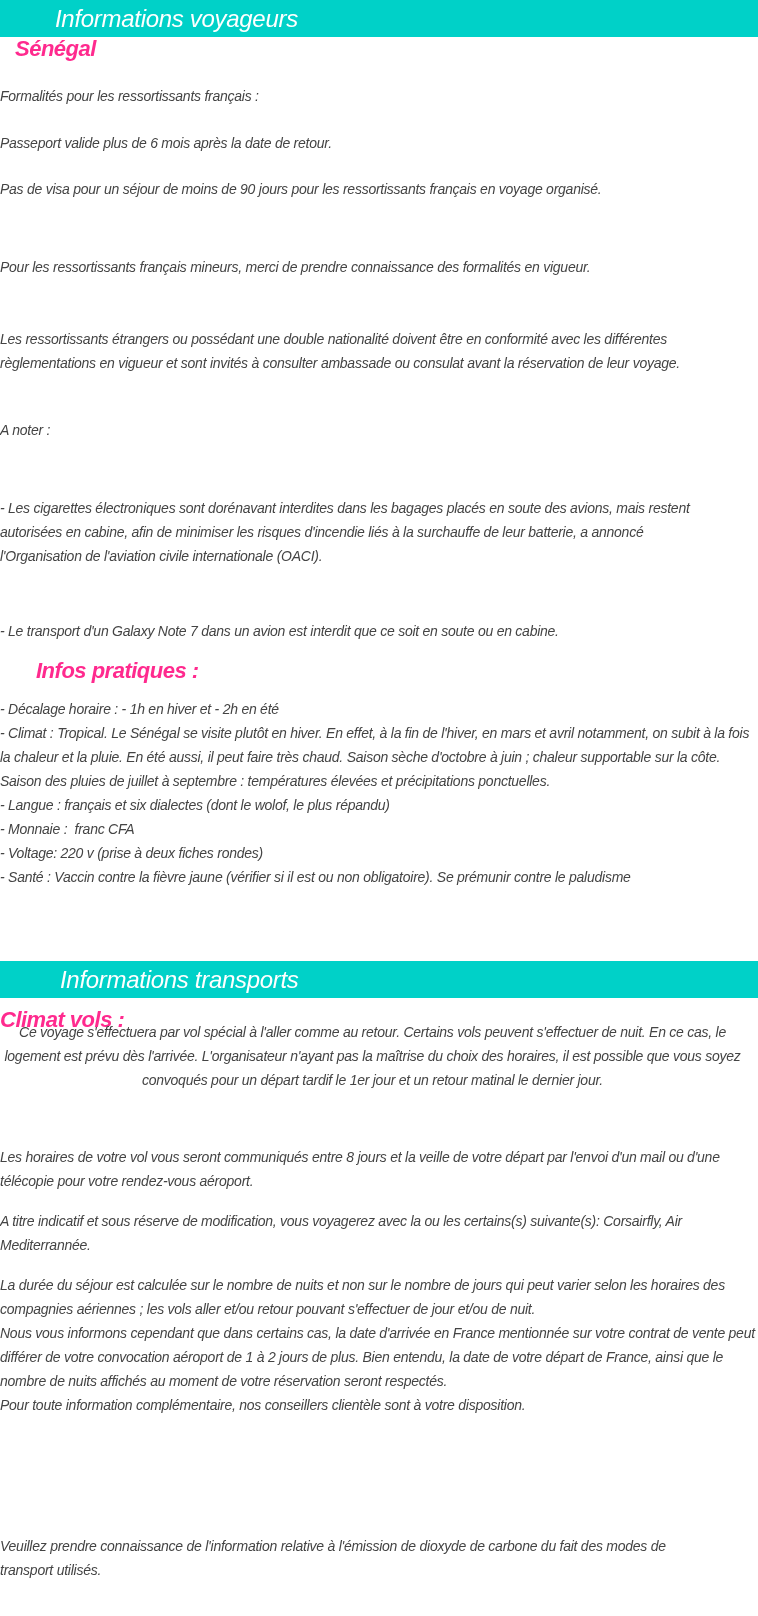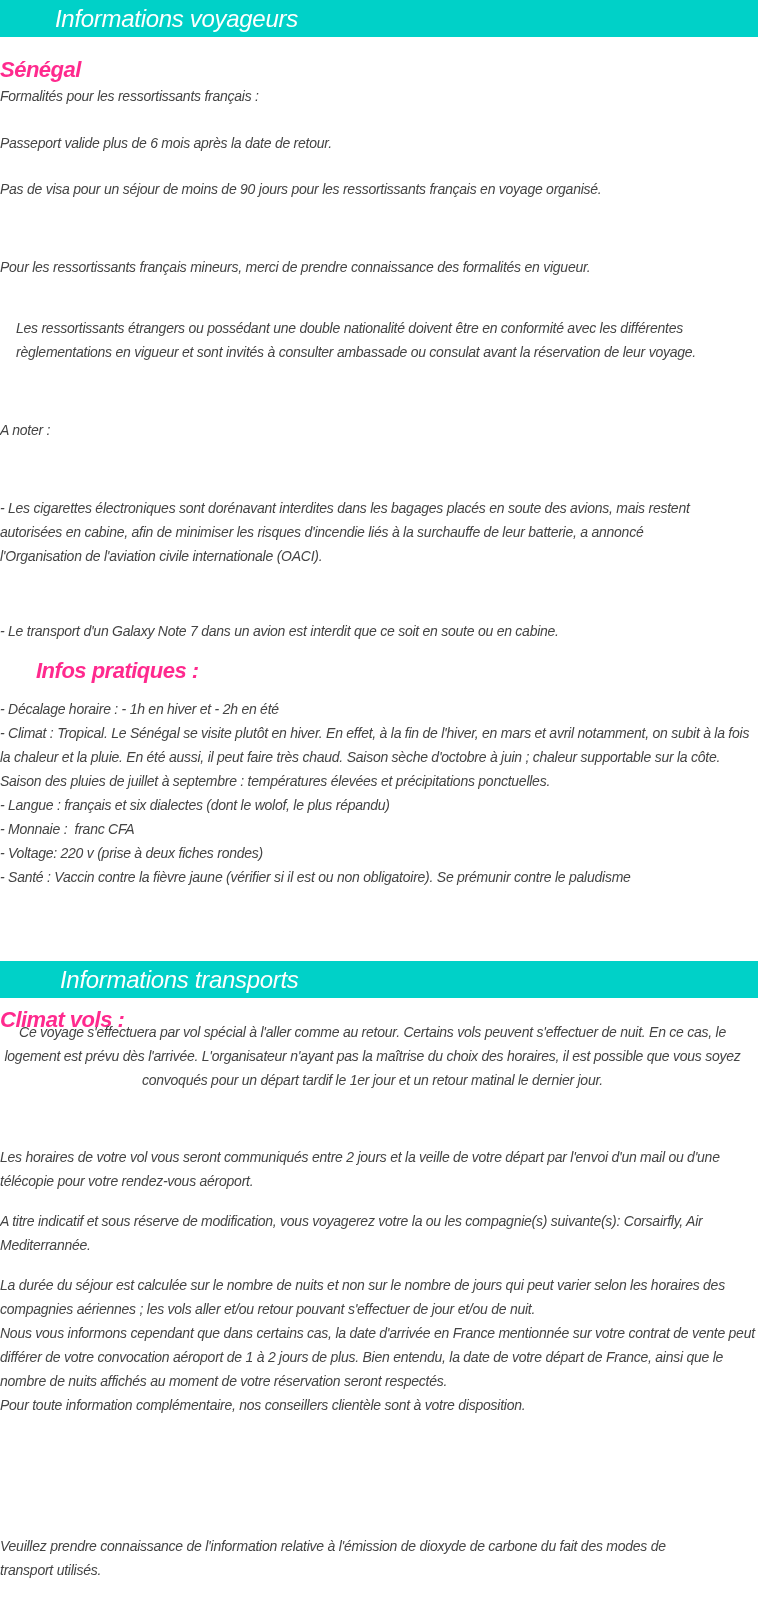--- a/index.html
+++ b/index.html
@@ -13,27 +13,27 @@
   .p { position: absolute; left: 0; width: 760px; margin: 0; font-style: italic;
        font-size: 14px; line-height: 24px; color: #444444; letter-spacing: -0.25px; }
 </style>
 </head>
 <body>
 
 <div class="banner" style="top:0;padding-left:40px;">
   <h2>Informations voyageurs</h2>
 </div>
 
-<h3 class="h-pink" style="top:55px;">Sénégal</h3>
+<h3 class="h-pink" style="top:34px;padding-left:15px;">Sénégal</h3>
 
 <p class="p" style="top:84px;">Formalités pour les ressortissants français :</p>
 <p class="p" style="top:131px;">Passeport valide plus de 6 mois après la date de retour.</p>
 <p class="p" style="top:177px;">Pas de visa pour un séjour de moins de 90 jours pour les ressortissants français en voyage organisé.</p>
 <p class="p" style="top:255px;">Pour les ressortissants français mineurs, merci de prendre connaissance des formalités en vigueur.</p>
-<p class="p" style="top:316px; width:730px;margin-left:16px;">Les ressortissants étrangers ou possédant une double nationalité doivent être en conformité avec les différentes règlementations en vigueur et sont invités à consulter ambassade ou consulat avant la réservation de leur voyage.</p>
+<p class="p" style="top:327px; width:730px;">Les ressortissants étrangers ou possédant une double nationalité doivent être en conformité avec les différentes règlementations en vigueur et sont invités à consulter ambassade ou consulat avant la réservation de leur voyage.</p>
 <p class="p" style="top:418px;">A noter :</p>
 <p class="p" style="top:496px; width:725px;">- Les cigarettes électroniques sont dorénavant interdites dans les bagages placés en soute des avions, mais restent autorisées en cabine, afin de minimiser les risques d'incendie liés à la surchauffe de leur batterie, a annoncé l'Organisation de l'aviation civile internationale (OACI).</p>
 <p class="p" style="top:619px;">- Le transport d'un Galaxy Note 7 dans un avion est interdit que ce soit en soute ou en cabine.</p>
 
 <h3 class="h-pink" style="top:656px;margin-left:36px;">Infos pratiques :</h3>
 
 <div style="position:absolute; top:697px; left:0; width:760px;">
   <p class="p" style="position:static;">- Décalage horaire : - 1h en hiver et - 2h en été</p>
   <p class="p" style="position:static;">- Climat : Tropical. Le Sénégal se visite plutôt en hiver. En effet, à la fin de l'hiver, en mars et avril notamment, on subit à la fois la chaleur et la pluie. En été aussi, il peut faire très chaud. Saison sèche d'octobre à juin ; chaleur supportable sur la côte. Saison des pluies de juillet à septembre : températures élevées et précipitations ponctuelles.</p>
   <p class="p" style="position:static;">- Langue : français et six dialectes (dont le wolof, le plus répandu)</p>
@@ -42,22 +42,22 @@
   <p class="p" style="position:static;">- Santé : Vaccin contre la fièvre jaune (vérifier si il est ou non obligatoire). Se prémunir contre le paludisme</p>
 </div>
 
 <div class="banner" style="top:961px;padding-left:45px;">
   <h2>Informations transports</h2>
 </div>
 
 <h3 class="h-pink" style="top:1005px;">Climat vols :</h3>
 
 <p class="p" style="top:1020px; width:745px;text-align:center;">Ce voyage s'effectuera par vol spécial à l'aller comme au retour. Certains vols peuvent s'effectuer de nuit. En ce cas, le logement est prévu dès l'arrivée. L'organisateur n'ayant pas la maîtrise du choix des horaires, il est possible que vous soyez convoqués pour un départ tardif le 1er jour et un retour matinal le dernier jour.</p>
-<p class="p" style="top:1145px; width:735px;">Les horaires de votre vol vous seront communiqués entre 2 jours et la veille de votre départ par l'envoi d'un mail ou d'une télécopie pour votre rendez-vous aéroport.</p>
-<p class="p" style="top:1209px; width:745px;">A titre indicatif et sous réserve de modification, vous voyagerez votre la ou les compagnie(s) suivante(s): Corsairfly, Air Mediterrannée.</p>
+<p class="p" style="top:1145px; width:735px;">Les horaires de votre vol vous seront communiqués entre 8 jours et la veille de votre départ par l'envoi d'un mail ou d'une télécopie pour votre rendez-vous aéroport.</p>
+<p class="p" style="top:1209px; width:745px;">A titre indicatif et sous réserve de modification, vous voyagerez avec la ou les certains(s) suivante(s): Corsairfly, Air Mediterrannée.</p>
 
 <div style="position:absolute; top:1273px; left:0; width:760px;">
   <p class="p" style="position:static;">La durée du séjour est calculée sur le nombre de nuits et non sur le nombre de jours qui peut varier selon les horaires des compagnies aériennes ; les vols aller et/ou retour pouvant s'effectuer de jour et/ou de nuit.</p>
   <p class="p" style="position:static;">Nous vous informons cependant que dans certains cas, la date d'arrivée en France mentionnée sur votre contrat de vente peut différer de votre convocation aéroport de 1 à 2 jours de plus. Bien entendu, la date de votre départ de France, ainsi que le nombre de nuits affichés au moment de votre réservation seront respectés.</p>
   <p class="p" style="position:static;">Pour toute information complémentaire, nos conseillers clientèle sont à votre disposition.</p>
 </div>
 
 <p class="p" style="top:1510px; width:715px;margin-top:24px;">Veuillez prendre connaissance de l'information relative à l'émission de dioxyde de carbone du fait des modes de transport utilisés.</p>
 
 </body></html>

